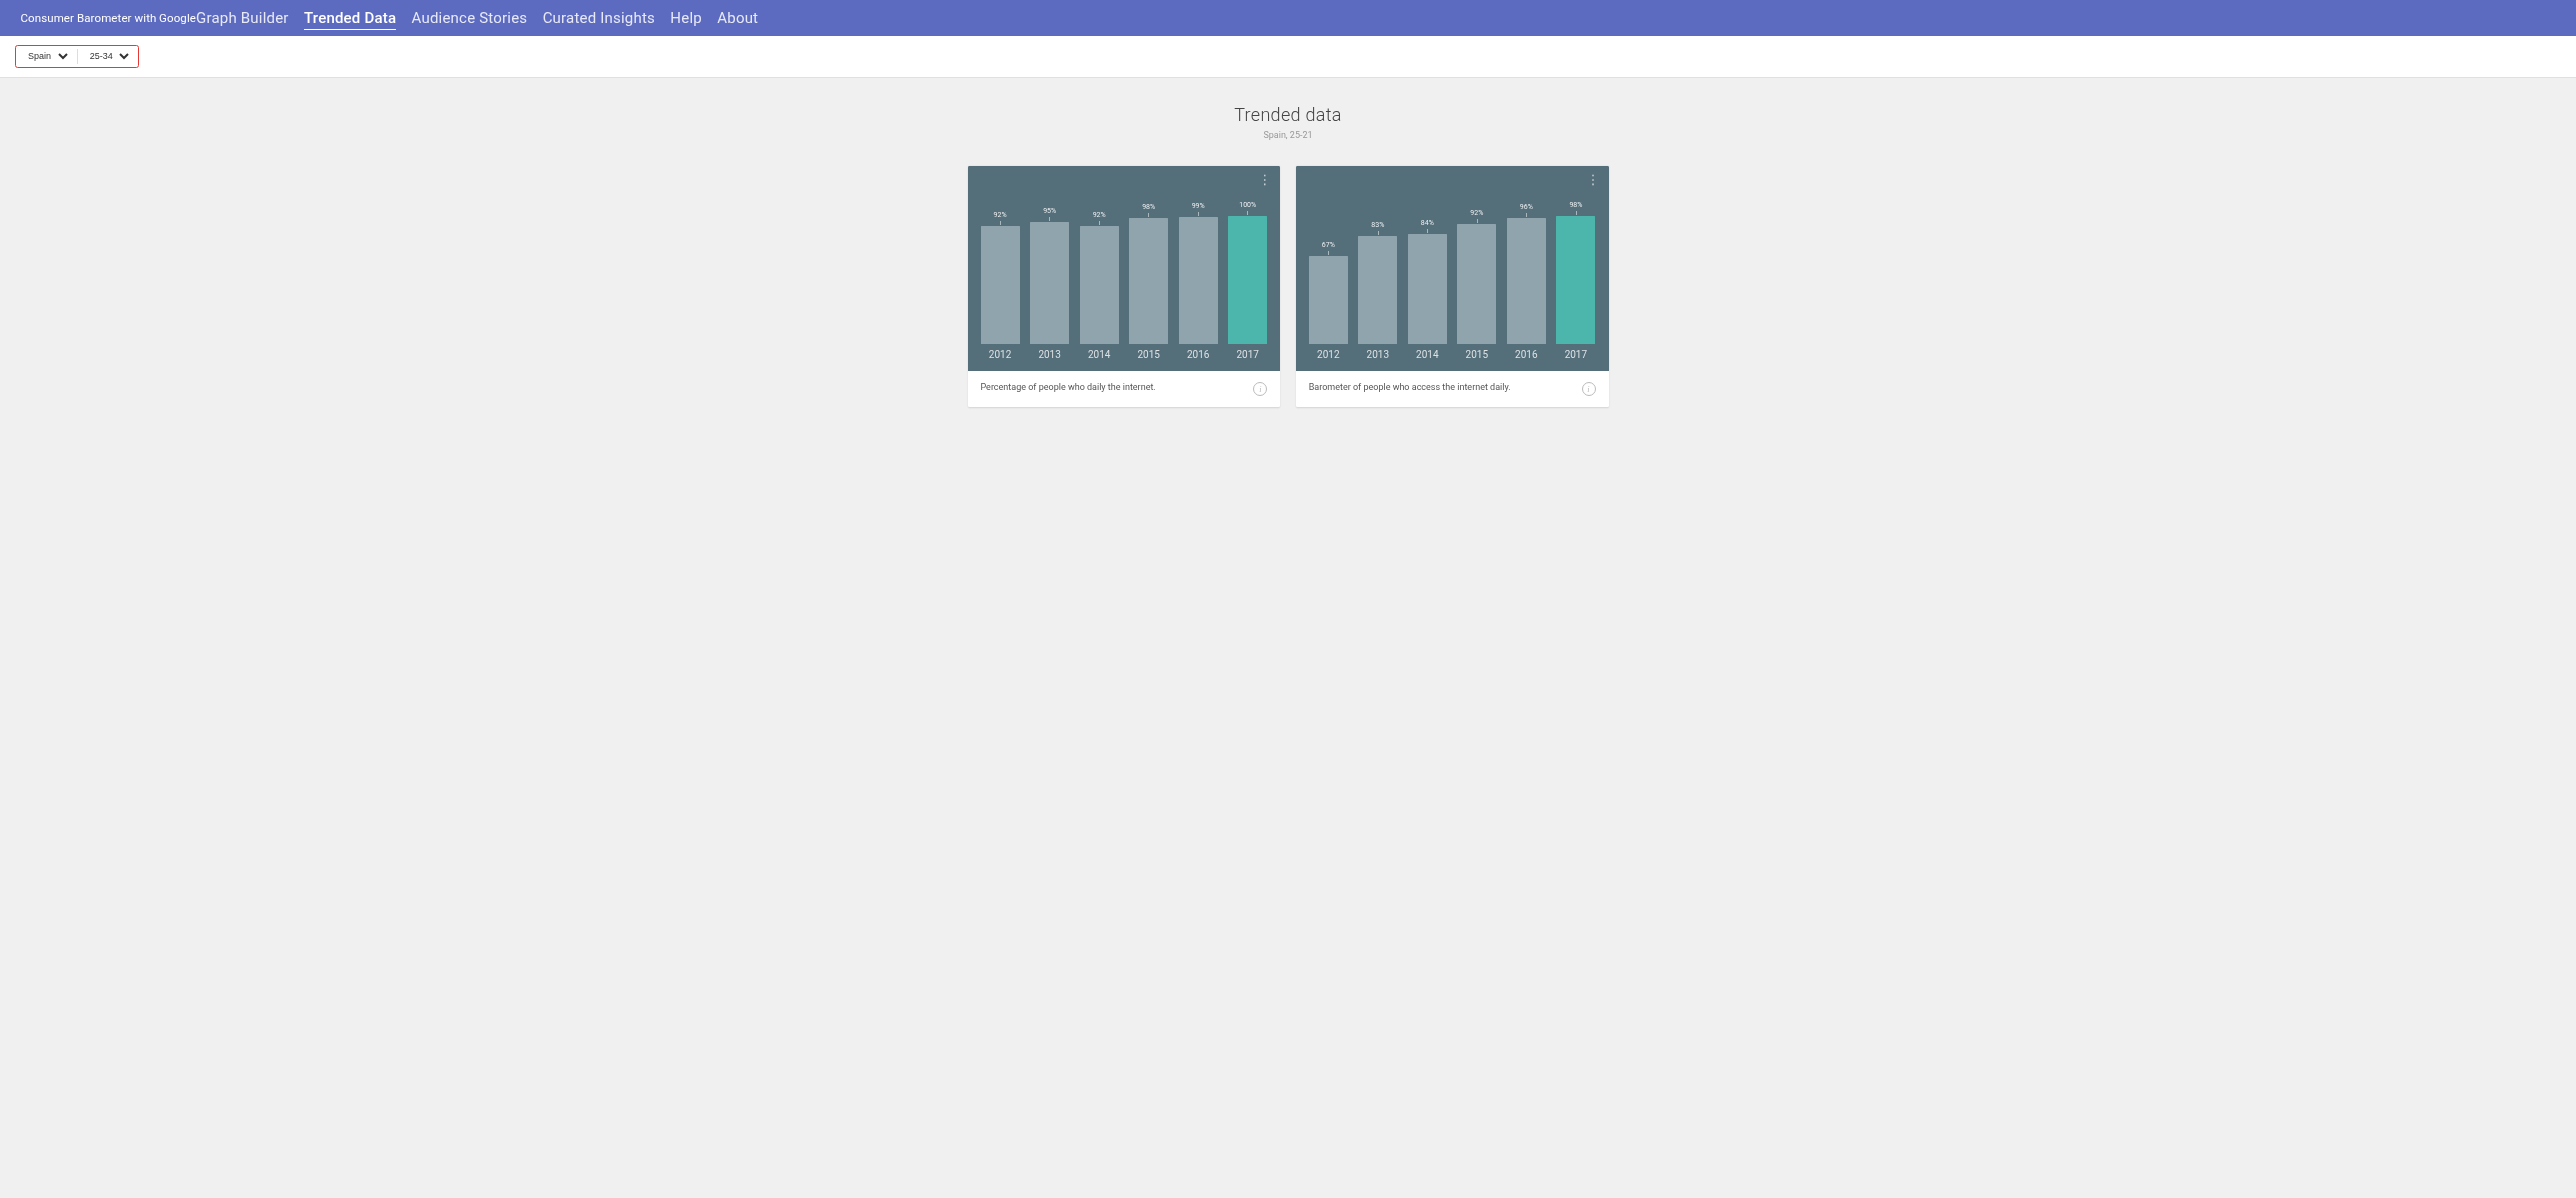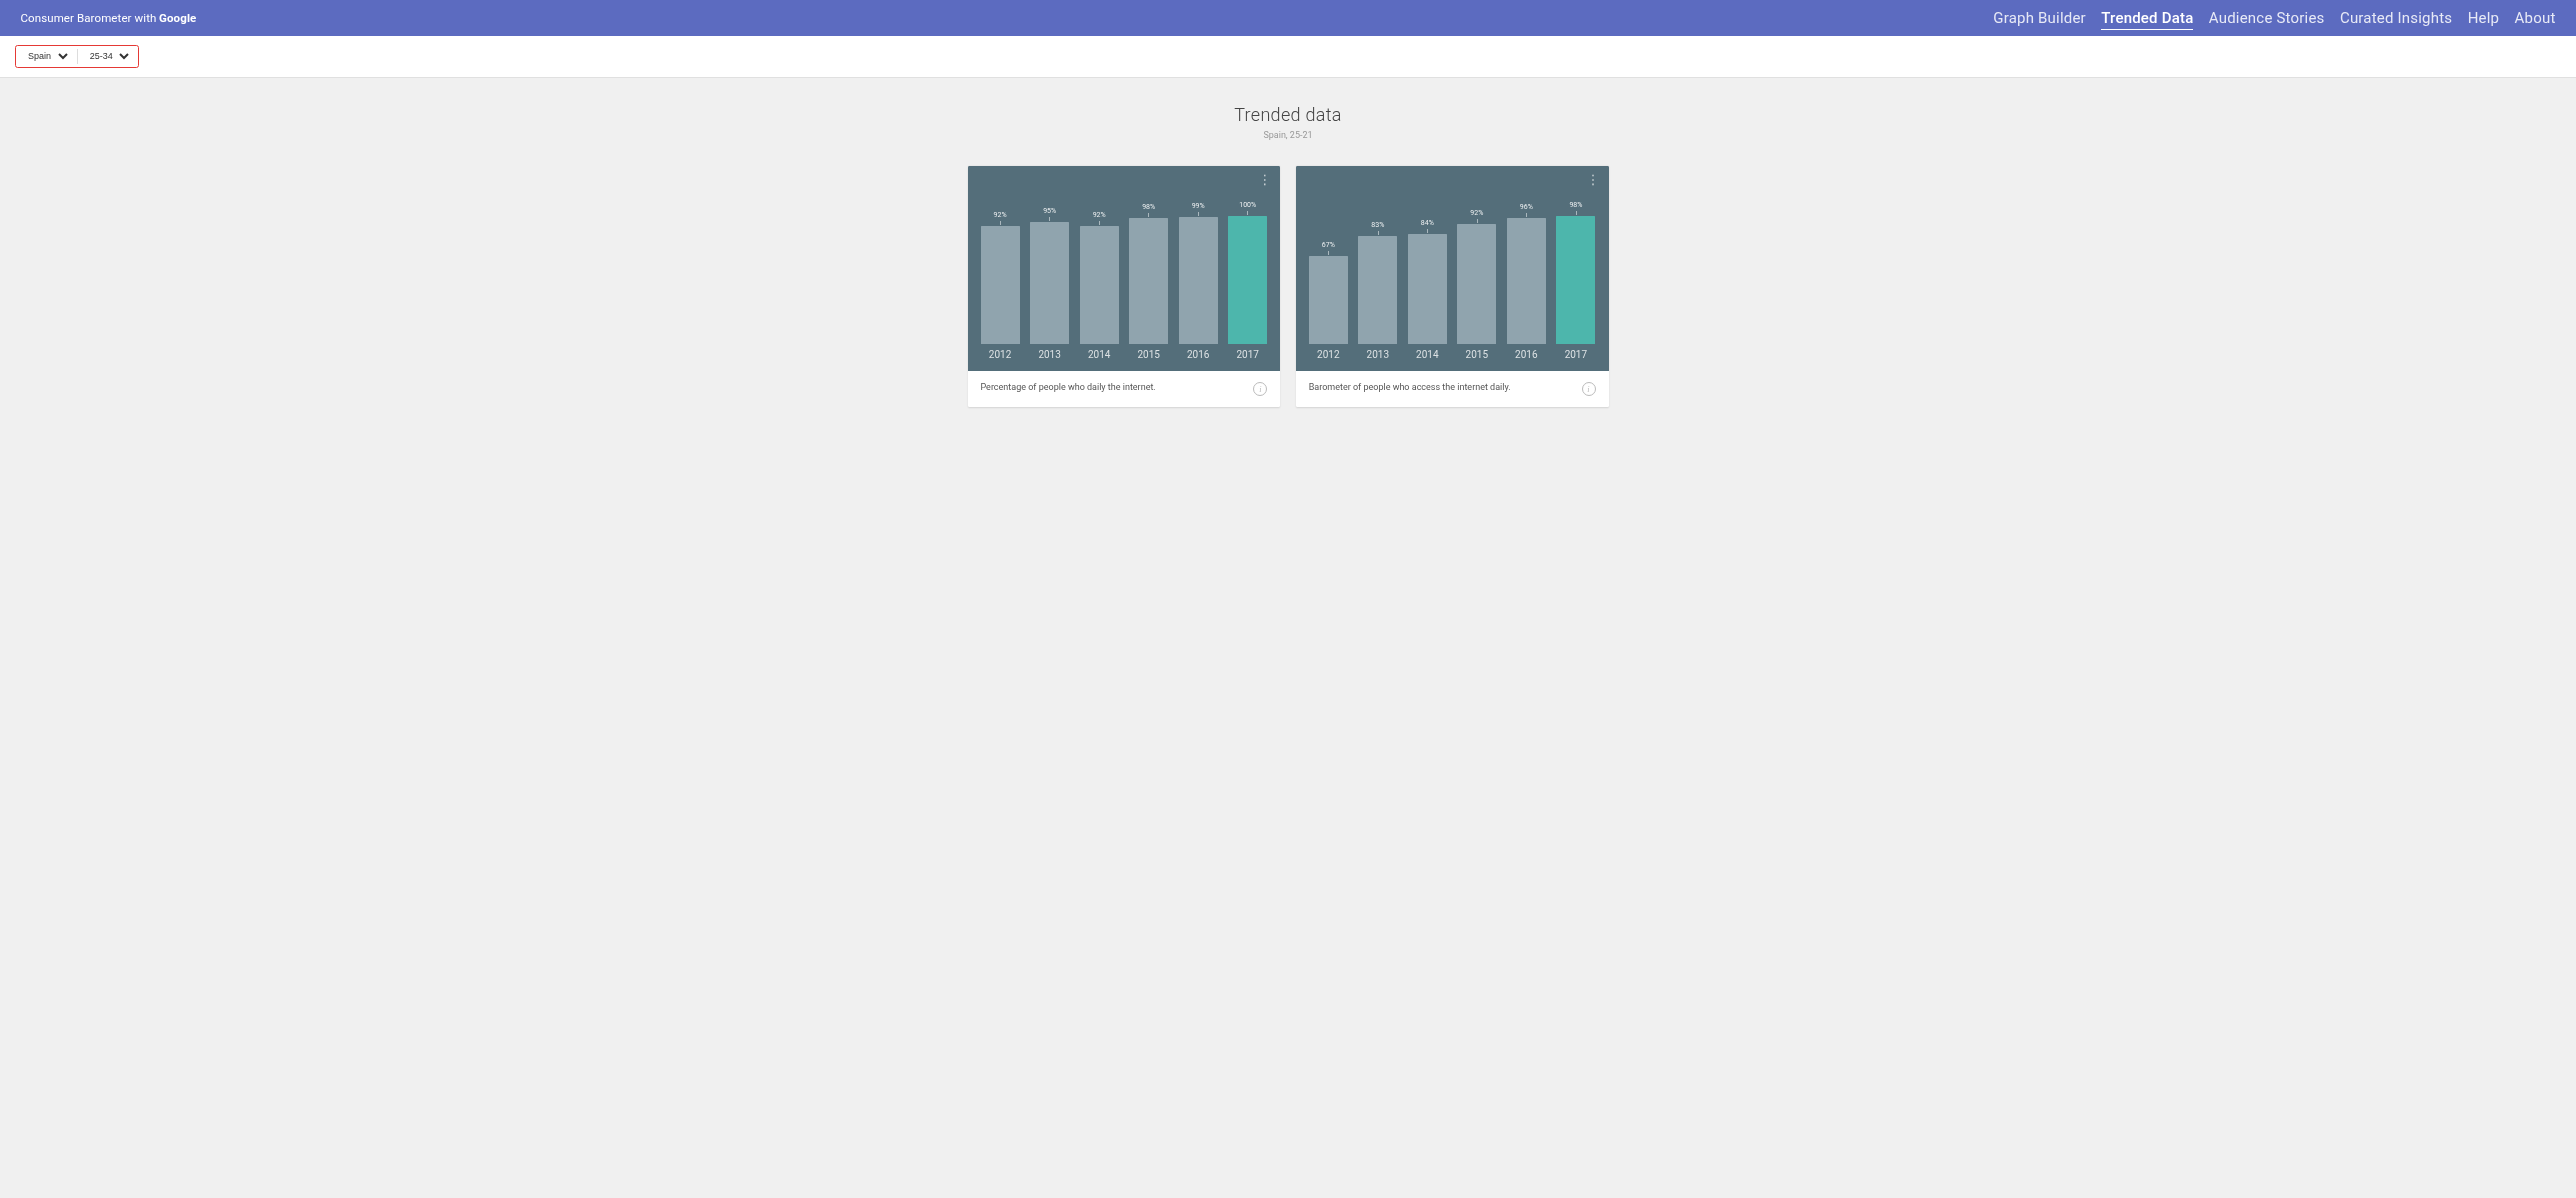--- a/index.html
+++ b/index.html
@@ -3,34 +3,33 @@
   <meta charset="utf-8">
   <style>
     * { box-sizing: border-box; margin: 0; padding: 0; }
     body { font-family: 'Roboto', Arial, sans-serif; background: #f0f0f0; min-height: 100vh; }
 
     
     .header {
       background: #5c6bc0;
       display: flex;
       align-items: center;
-      justify-content: space-between;
       padding: 0 20.5px;
       height: 36px;
     }
     .header-logo {
       display: flex;
       align-items: center;
       color: #fff;
       font-size: 11.5px;
       font-weight: 400;
       letter-spacing: 0.1px;
     }
     .logo-google {
-      font-weight: 700;
+      font-weight: 400;
       color: #fff;
       margin-left: 2.6px;
     }
     .header-nav {
       display: flex;
       align-items: center;
       gap: 15.4px;
     }
     .nav-item {
       color: rgba(255,255,255,0.85);

